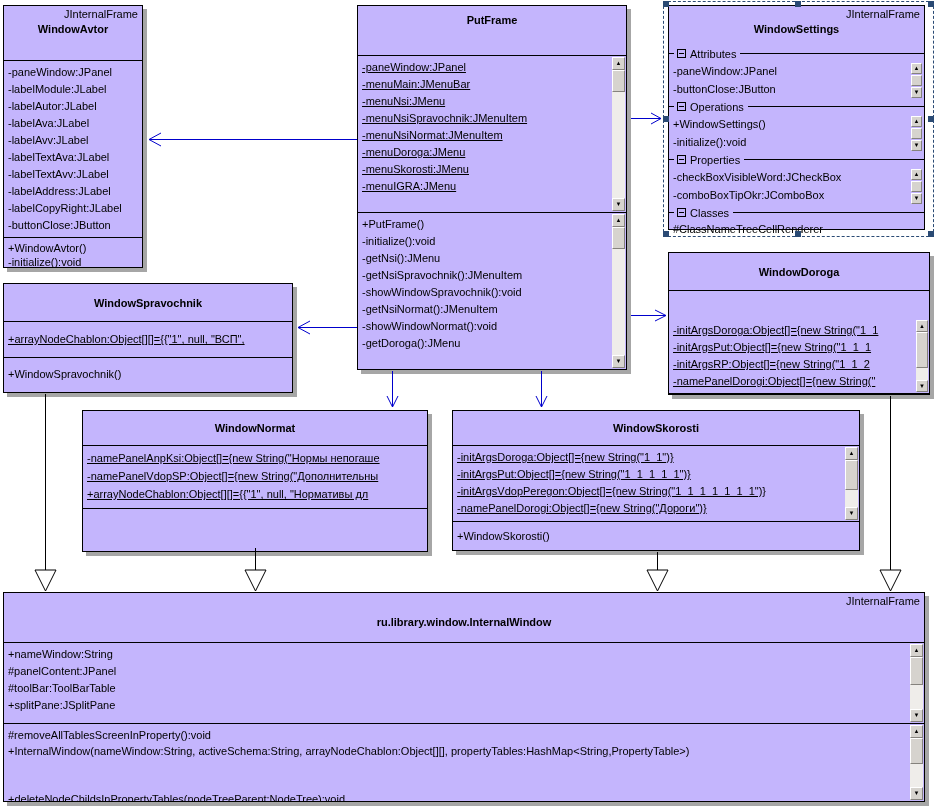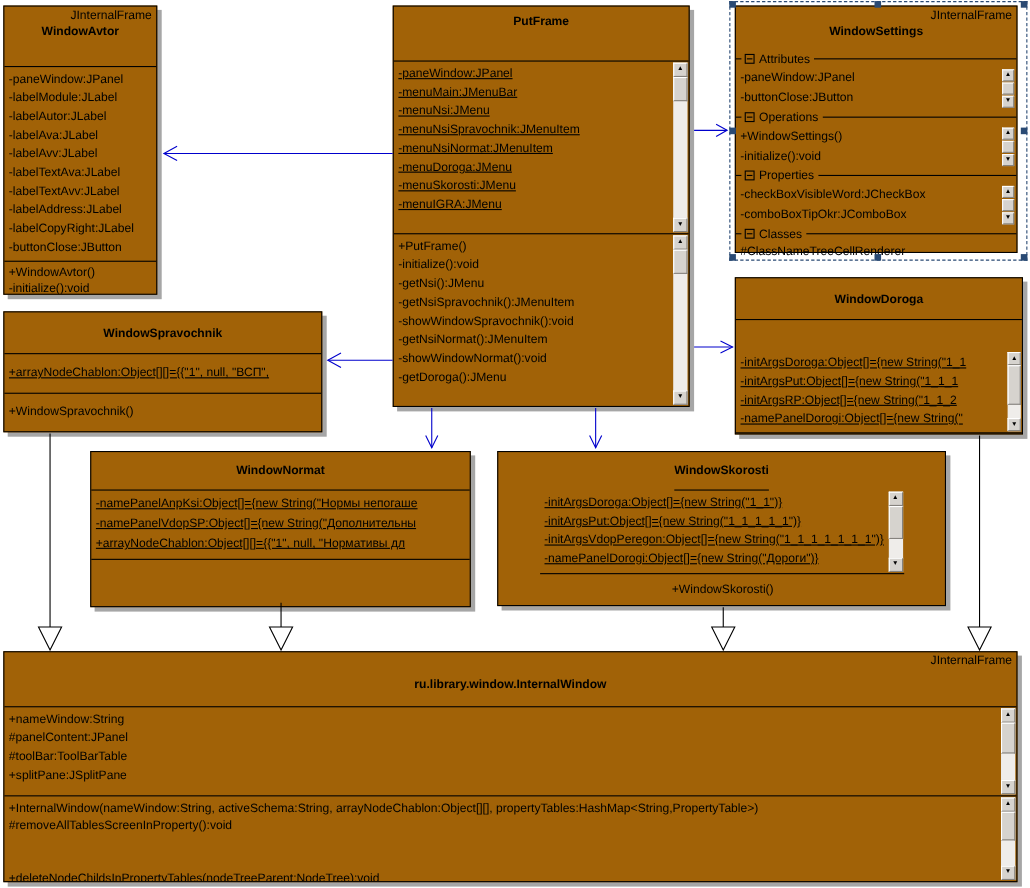--- a/index.html
+++ b/index.html
@@ -1,21 +1,21 @@
 <!DOCTYPE html>
 <html><head>
 <meta charset="utf-8">
 <style>
   html,body{margin:0;padding:0;}
   body{
     width:936px;height:807px;position:relative;overflow:hidden;background:#fff;
     font-family:"Liberation Sans",sans-serif;font-size:11px;color:#000;
   }
   .cls{
-    position:absolute;background:#a16207;border:1px solid #000;box-sizing:border-box;
+    position:absolute;background:#c4b5fd;border:1px solid #000;box-sizing:border-box;
     box-shadow:4px 4px 0 0 #a6a6a6;display:flex;flex-direction:column;
   }
   .titlebar{border-bottom:1px solid #000;box-sizing:border-box;flex:none;}
   .stereo{text-align:right;padding:1px 4px 0 0;line-height:14px;white-space:nowrap;}
   .cname{text-align:center;font-weight:bold;line-height:16px;white-space:nowrap;overflow:hidden;}
   .cname.solo{padding-top:11px;}
   .comp{position:relative;border-bottom:1px solid #000;box-sizing:border-box;
         padding:3px 2px 0 4px;overflow:hidden;flex:none;}
   .comp.last{border-bottom:none;flex:1;}
   .row{white-space:nowrap;overflow:hidden;line-height:17px;}
@@ -212,21 +212,21 @@
   <div class="titlebar" style="height:35px;">
     <div class="cname solo" style="padding-top:9px;">WindowNormat</div>
   </div>
   <div class="comp" style="height:63px;">
     <div class="row u" style="line-height:18px;">-namePanelAnpKsi:Object[]={new String("Нормы непогаше</div>
     <div class="row u" style="line-height:18px;">-namePanelVdopSP:Object[]={new String("Дополнительны</div>
     <div class="row u" style="line-height:18px;">+arrayNodeChablon:Object[][]={{"1", null, "Нормативы дл</div>
   </div>
 </div>
 
-<div class="cls" id="skorosti" style="left:452px;top:410px;width:408px;height:141px;align-items:center;">
+<div class="cls" id="skorosti" style="left:452px;top:410px;width:408px;height:141px;">
   <div class="titlebar" style="height:35px;">
     <div class="cname solo" style="padding-top:9px;">WindowSkorosti</div>
   </div>
   <div class="comp" style="height:76px;padding-right:18px;">
     <div class="row u">-initArgsDoroga:Object[]={new String("1_1")}</div>
     <div class="row u">-initArgsPut:Object[]={new String("1_1_1_1_1")}</div>
     <div class="row u">-initArgsVdopPeregon:Object[]={new String("1_1_1_1_1_1_1")}</div>
     <div class="row u">-namePanelDorogi:Object[]={new String("Дороги")}</div>
     <div class="sb">
       <div class="sbbtn up">▲</div>
@@ -249,22 +249,22 @@
     <div class="row">#panelContent:JPanel</div>
     <div class="row">#toolBar:ToolBarTable</div>
     <div class="row">+splitPane:JSplitPane</div>
     <div class="sb">
       <div class="sbbtn up">▲</div>
       <div class="sbthumb" style="top:13px;height:28px;"></div>
       <div class="sbbtn down">▼</div>
     </div>
   </div>
   <div class="comp last" style="padding-right:16px;">
+    <div class="row" style="line-height:16px;">#removeAllTablesScreenInProperty():void</div>
     <div class="row" style="line-height:16px;">+InternalWindow(nameWindow:String, activeSchema:String, arrayNodeChablon:Object[][], propertyTables:HashMap&lt;String,PropertyTable&gt;)</div>
-    <div class="row" style="line-height:16px;">#removeAllTablesScreenInProperty():void</div>
     <div class="row" style="line-height:16px;margin-top:32px;">+deleteNodeChildsInPropertyTables(nodeTreeParent:NodeTree):void</div>
     <div class="row" style="line-height:16px;">-initialize():void</div>
     <div class="sb">
       <div class="sbbtn up">▲</div>
       <div class="sbthumb" style="top:13px;height:26px;"></div>
       <div class="sbbtn down">▼</div>
     </div>
   </div>
 </div>
 

